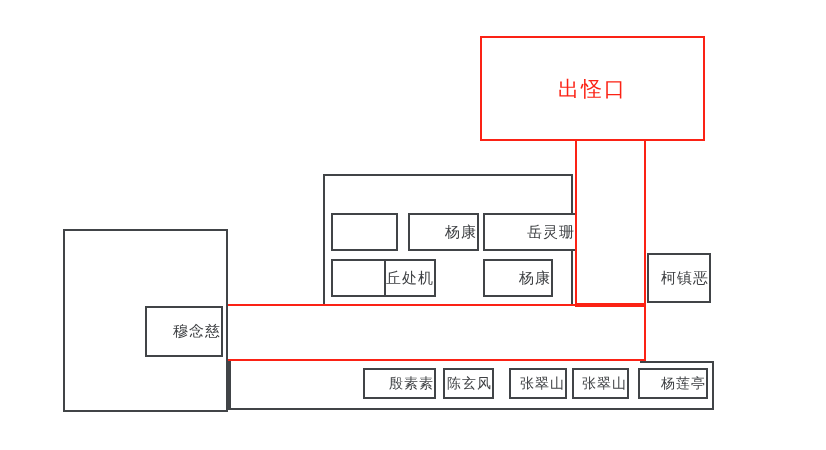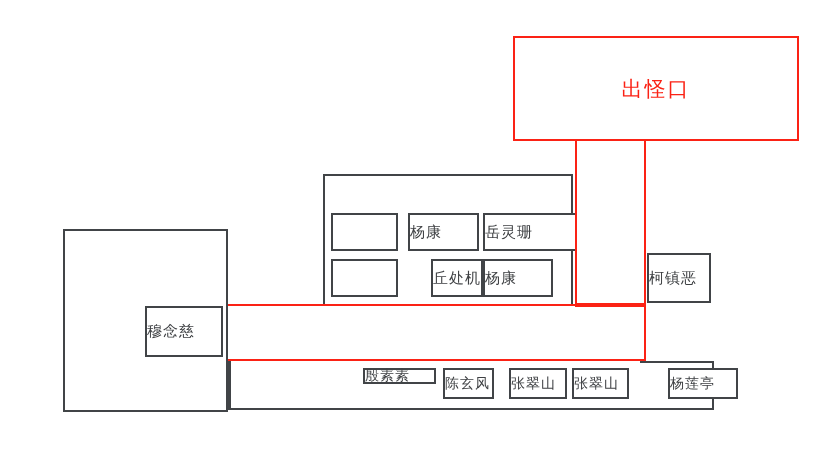--- a/index.html
+++ b/index.html
@@ -8,21 +8,21 @@
     width:826px;height:450px;
     background:#ffffff;
     font-family:"Liberation Sans","DejaVu Sans",sans-serif;
     overflow:hidden;
   }
   .abs{position:absolute;box-sizing:border-box;}
   
   .dbox{border:2px solid #414447;background:#ffffff;}
   .cell{
     border:2px solid #414447;background:#ffffff;
-    display:flex;align-items:center;justify-content:flex-start;
+    display:flex;align-items:center;justify-content:flex-end;
     color:#3e4043;font-size:15px;letter-spacing:1px;white-space:nowrap;
   }
   .cell.small{font-size:14px;}
   
   .rline{background:#fb2215;}
   
   .spawn{
     border:2px solid #fb2215;background:#ffffff;
     display:flex;align-items:center;justify-content:center;
     color:#fb2215;font-size:21px;letter-spacing:2px;
@@ -34,65 +34,65 @@
     border-right:2px solid #414447;
     border-bottom:2px solid #414447;
   }
   .dseg{background:#414447;}
 </style>
 </head>
 <body>
 
 <div id="canvas">
 
-  <div class="abs spawn" style="left:480px;top:36px;width:286px;height:105px;margin-left:33px;">
+  <div class="abs spawn" style="left:480px;top:36px;width:225px;height:105px;">
     <span>出怪口</span>
   </div>
 
   <div class="abs dbox" style="left:63px;top:229px;width:165px;height:183px;"></div>
 
   <div class="abs dbox" style="left:323px;top:174px;width:250px;height:132px;"></div>
 
   <div class="abs cell" style="left:331px;top:213px;width:67px;height:38px;">
     <span></span>
   </div>
   <div class="abs cell" style="left:408px;top:213px;width:71px;height:38px;">
     <span>杨康</span>
   </div>
   <div class="abs cell" style="left:483px;top:213px;width:94px;height:38px;">
     <span>岳灵珊</span>
   </div>
 
   <div class="abs cell" style="left:331px;top:259px;width:67px;height:38px;">
     <span></span>
   </div>
-  <div class="abs cell" style="left:384px;top:259px;width:52px;height:38px;margin-left:47px;">
+  <div class="abs cell" style="left:384px;top:259px;width:52px;height:38px;">
     <span>丘处机</span>
   </div>
   <div class="abs cell" style="left:483px;top:259px;width:70px;height:38px;">
     <span>杨康</span>
   </div>
 
   <div class="abs lane" style="left:228px;top:361px;width:486px;height:49px;"></div>
 
   <div class="abs dseg" style="left:640px;top:361px;width:74px;height:2px;"></div>
 
-  <div class="abs cell small" style="left:363px;top:368px;width:73px;height:16px;">
+  <div class="abs cell small" style="left:363px;top:368px;width:73px;height:31px;">
     <span>殷素素</span>
   </div>
   <div class="abs cell small" style="left:443px;top:368px;width:51px;height:31px;">
     <span>陈玄风</span>
   </div>
   <div class="abs cell small" style="left:509px;top:368px;width:58px;height:31px;">
     <span>张翠山</span>
   </div>
   <div class="abs cell small" style="left:572px;top:368px;width:57px;height:31px;">
     <span>张翠山</span>
   </div>
-  <div class="abs cell small" style="left:638px;top:368px;width:70px;height:31px;margin-left:30px;">
+  <div class="abs cell small" style="left:638px;top:368px;width:70px;height:31px;">
     <span>杨莲亭</span>
   </div>
 
   <div class="abs rline" style="left:575px;top:140px;width:2px;height:166px;"></div>
   <div class="abs rline" style="left:644px;top:140px;width:2px;height:221px;"></div>
   <div class="abs rline" style="left:228px;top:304px;width:418px;height:2px;"></div>
   <div class="abs rline" style="left:575px;top:303px;width:71px;height:4px;"></div>
   <div class="abs rline" style="left:228px;top:359px;width:418px;height:2px;"></div>
 
   <div class="abs cell" style="left:145px;top:306px;width:78px;height:51px;">

